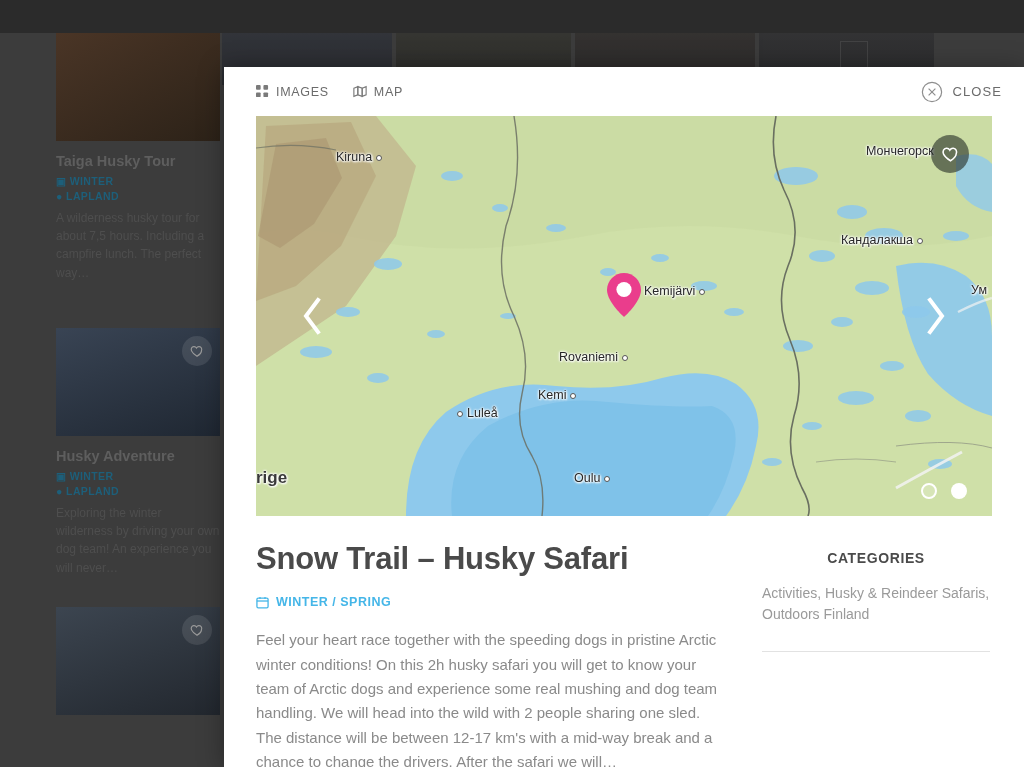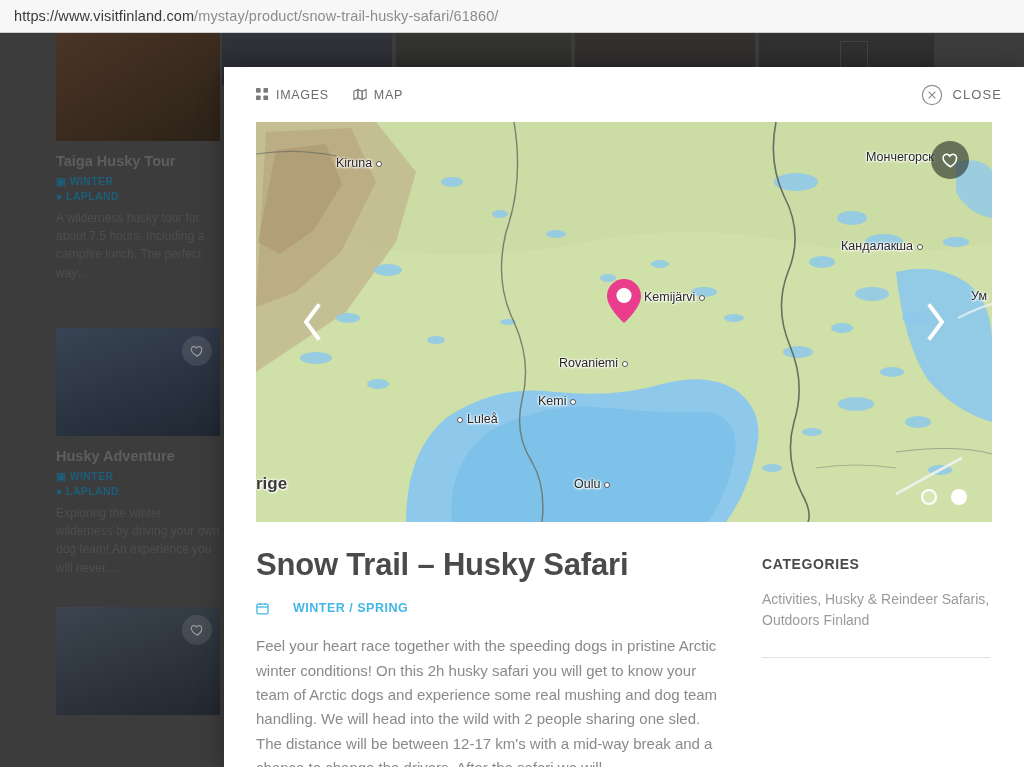--- a/index.html
+++ b/index.html
@@ -69,21 +69,21 @@
   
   .modal {
     position: absolute; left: 224px; top: 67px;
     width: 800px; height: 700px;
     background: #ffffff;
     box-shadow: 0 2px 24px rgba(0,0,0,.35);
     z-index: 40;
     overflow: hidden;
   }
   .modal-head {
-    height: 55px; display: flex; align-items: center;
+    height: 49px; display: flex; align-items: center;
     padding: 0 22px 0 32px;
   }
   .tab-group { display: flex; gap: 24px; align-items: center; }
   .mtab { display: flex; align-items: center; gap: 7px; cursor: pointer; }
   .mtab-label { font-size: 12.5px; color: #6b6b6b; letter-spacing: .7px; }
   .ico { display: inline-flex; align-items: center; justify-content: center; }
   .ico svg { display: block; }
   .close-wrap { margin-left: auto; display: flex; align-items: center; gap: 9px; cursor: pointer; }
   .close-label { font-size: 13px; color: #6b6b6b; letter-spacing: 1.1px; }
 
@@ -134,40 +134,37 @@
   .dot.ring { border: 2px solid #fff; background: rgba(255,255,255,.18); }
   .dot.solid { background: #fff; }
 
   
   .modal-body { padding: 26px 32px 0 32px; display: flex; gap: 34px; }
   .col-main { width: 472px; }
   .prod-title {
     font-size: 31px; font-weight: 700; color: #4a4a4a;
     letter-spacing: -.2px; line-height: 1.1; margin-bottom: 19px;
   }
-  .season { display: flex; align-items: center; gap: 24px; margin-bottom: 19px; }
+  .season { display: flex; align-items: center; gap: 7px; margin-bottom: 19px; }
   .season-label { font-size: 12.5px; font-weight: 700; color: #45b6e8; letter-spacing: .5px; }
   .prod-desc { font-size: 15px; line-height: 1.63; color: #8a8a8a; }
 
   .col-side { width: 228px; padding-top: 8px; }
   .side-head {
     font-size: 14px; font-weight: 700; color: #4a4a4a;
-    letter-spacing: .6px; margin-bottom: 17px;
+    letter-spacing: .6px; margin-bottom: 17px; text-align: center;
   }
   .side-text { font-size: 14px; line-height: 1.5; color: #9a9a9a; }
   .side-divider { height: 1px; background: #e2e2e2; margin: 26px 0 24px; }
 </style>
 </head>
 <body>
 
 <div id="root">
 
-  <div class="urlbar">
-    <div class="url-text"><span class="strong">https://www.visitfinland.com</span><span>/mystay/product/snow-trail-husky-safari/61860/</span></div>
-  </div>
 
   <div class="page-bg">
     <div class="bg-topstrip">
       <div class="bg-strip-img si1"></div>
       <div class="bg-strip-img si2"></div>
       <div class="bg-strip-img si3"></div>
       <div class="bg-strip-img si4"></div>
       <div class="bg-strip-img si5"></div>
     </div>
     <div class="bg-right-box"></div>

